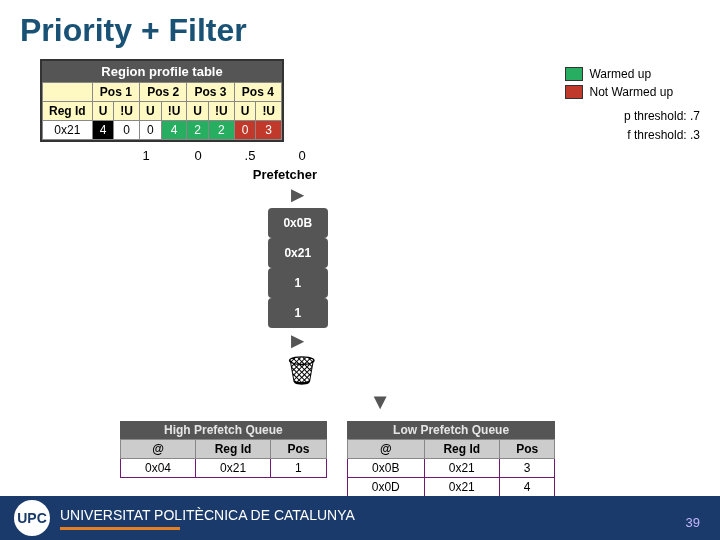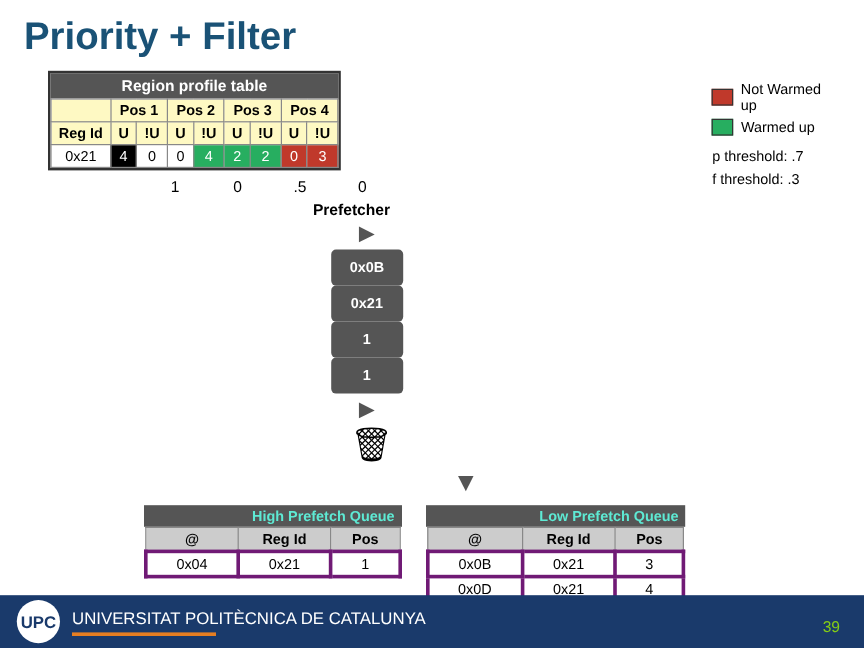--- a/index.html
+++ b/index.html
@@ -19,21 +19,20 @@
       color: #1a5276;
       padding: 12px 20px 6px 20px;
     }
 
     
     #main {
       display: flex;
       flex-direction: row;
       padding: 0 20px;
       margin-top: 4px;
-      gap: 12px;
     }
 
     
     #left-col {
       flex: 1;
     }
 
     
     #right-col {
       width: 170px;
@@ -153,36 +152,36 @@
       gap: 20px;
     }
 
     .queue-table {
       border-collapse: collapse;
       font-size: 12px;
     }
 
     .queue-title {
       background: #555;
-      color: #5eead4;
-      text-align: right;
+      color: #e5e5e5;
+      text-align: center;
       font-size: 12px;
       font-weight: bold;
       padding: 2px 6px;
     }
 
     .queue-table th {
       background: #ccc;
       border: 1px solid #888;
       padding: 2px 8px;
       text-align: center;
     }
 
     .queue-table td {
-      border: 3px solid #701a75;
+      border: 1px solid #701a75;
       padding: 2px 24px;
       text-align: center;
       background: #fff;
     }
 
     
     .legend-item {
       display: flex;
       align-items: center;
       margin-bottom: 4px;
@@ -196,20 +195,21 @@
       border: 1px solid #333;
     }
 
     .legend-green { background: #27ae60; }
     .legend-red   { background: #c0392b; }
 
     .threshold-text {
       font-size: 12px;
       margin-top: 8px;
       line-height: 1.6;
+      text-align: right;
     }
 
     
     #footer {
       position: absolute;
       bottom: 0;
       left: 0;
       right: 0;
       height: 44px;
       background: #1a3a6b;
@@ -235,21 +235,21 @@
     #footer-text {
       color: #fff;
       font-size: 14px;
       line-height: 1.4;
     }
 
     #footer-page {
       position: absolute;
       right: 20px;
       bottom: 10px;
-      color: #84cc16;
+      color: #c4b5fd;
       font-size: 13px;
       text-align: center;
     }
 
     
     #footer-bar {
       height: 3px;
       background: #e67e22;
       width: 120px;
       margin-top: 1px;
@@ -375,26 +375,26 @@
             </tr>
           </tbody>
         </table>
       </div>
 
     </div>
   </div>
 
   <div id="right-col">
     <div class="legend-item">
+      <div class="legend-box legend-green"></div>
+      <span>Warmed up</span>
+    </div>
+    <div class="legend-item">
       <div class="legend-box legend-red"></div>
       <span>Not Warmed up</span>
-    </div>
-    <div class="legend-item">
-      <div class="legend-box legend-green"></div>
-      <span>Warmed up</span>
     </div>
     <div class="threshold-text">
       <div>p threshold: .7</div>
       <div>f threshold: .3</div>
     </div>
   </div>
 </div>
 
 <div id="footer">
   <div id="footer-logo">UPC</div>

